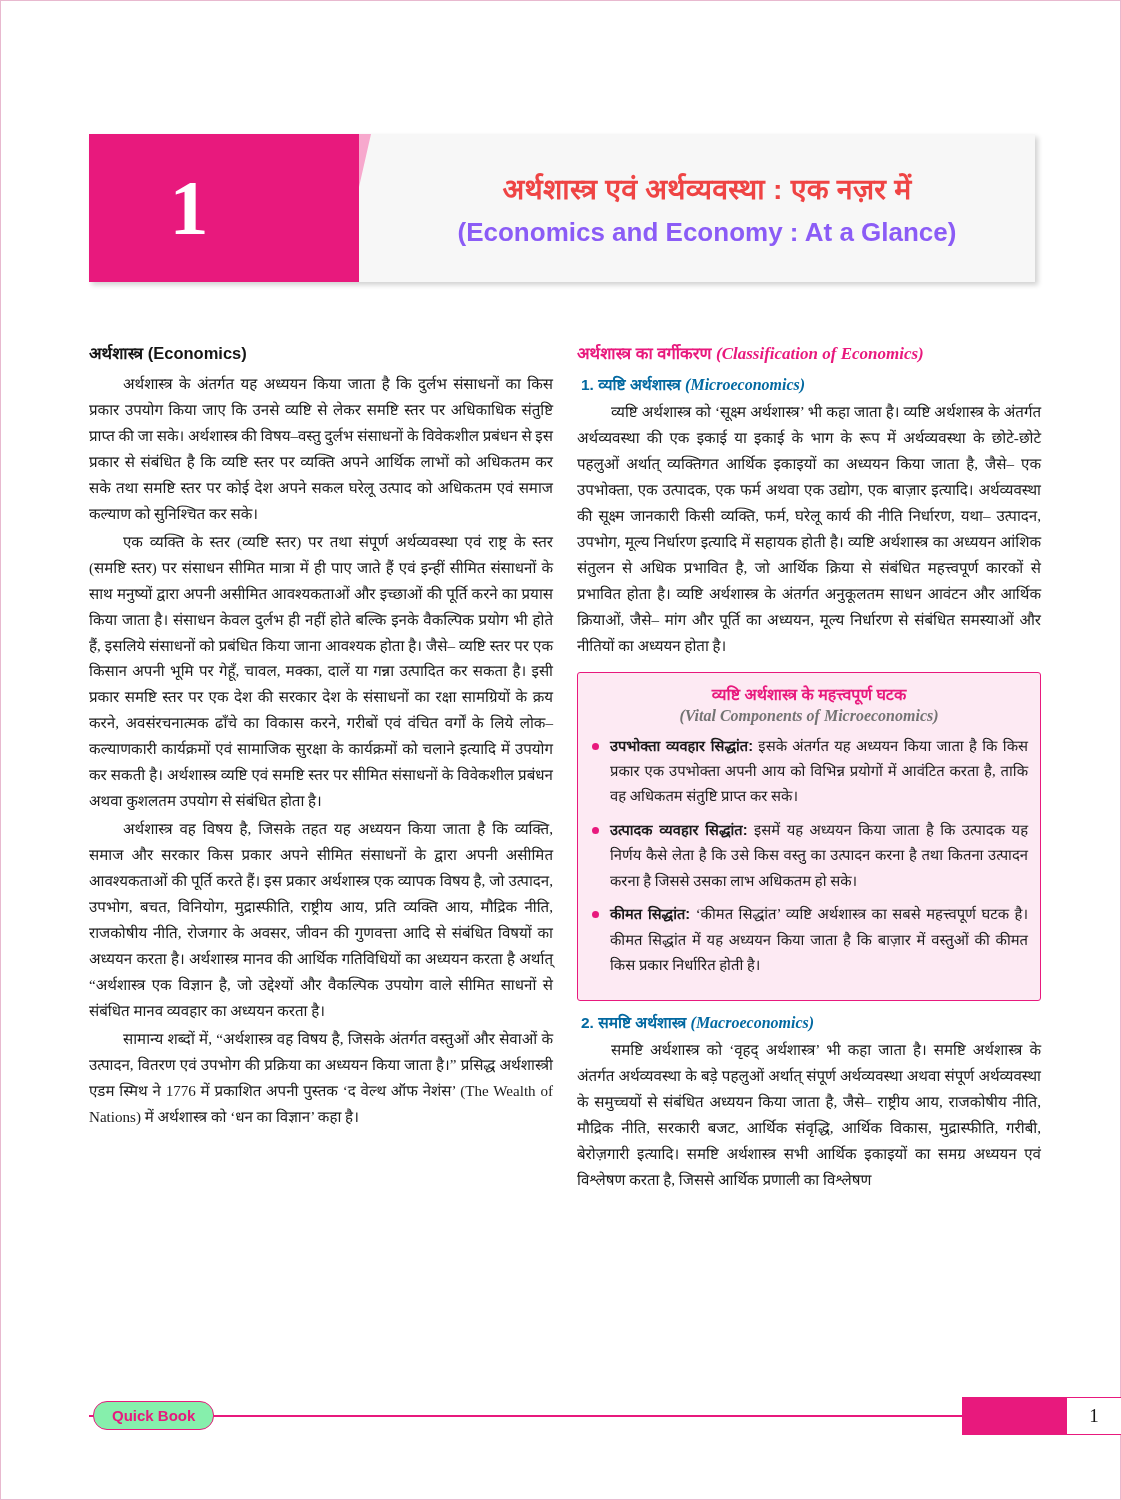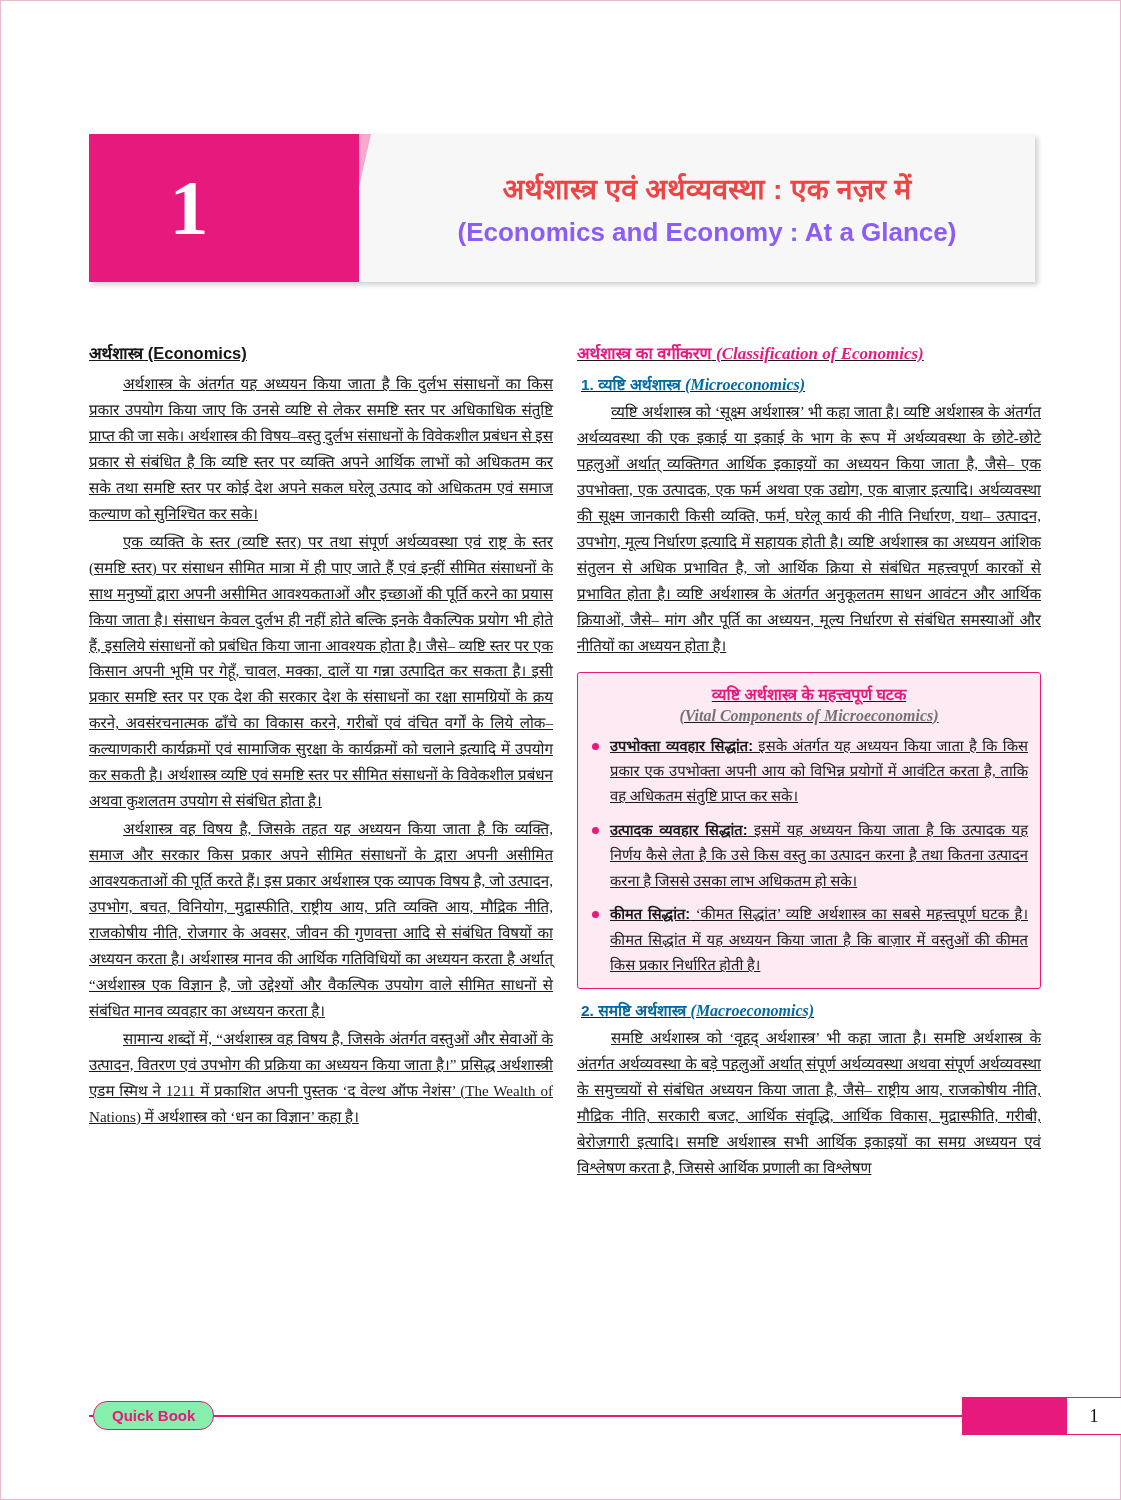--- a/index.html
+++ b/index.html
@@ -101,21 +101,20 @@
   }
 
   
   .content {
     position: absolute;
     left: 88px;
     top: 340px;
     width: 952px;
     display: flex;
     gap: 0;
-    text-decoration: underline;
   }
   .col {
     width: 464px;
   }
   .col-left { margin-right: 24px; }
 
   h2.section-head {
     margin: 0 0 8px 0;
     font-size: 16.5px;
     font-family: "Liberation Sans", sans-serif;
@@ -190,21 +189,21 @@
   }
   ul.vital-list li {
     position: relative;
     padding-left: 20px;
     margin-bottom: 8px;
     font-size: 14.8px;
     line-height: 1.72;
     text-align: justify;
     font-family: "Liberation Serif", serif;
   }
-  ul.vital-list li:last-child { margin-bottom: 0; }
+  ul.vital-list li:last-child { margin-bottom: 12px; }
   ul.vital-list li::before {
     content: "";
     position: absolute;
     left: 2px;
     top: 9px;
     width: 7px;
     height: 7px;
     border-radius: 50%;
     background: #e8197d;
   }
@@ -285,21 +284,21 @@
     </div>
   </div>
 
   <div class="content">
 
     <div class="col col-left">
       <h2 class="section-head">अर्थशास्त्र (Economics)</h2>
       <p class="para">अर्थशास्त्र के अंतर्गत यह अध्ययन किया जाता है कि दुर्लभ संसाधनों का किस प्रकार उपयोग किया जाए कि उनसे व्यष्टि से लेकर समष्टि स्तर पर अधिकाधिक संतुष्टि प्राप्त की जा सके। अर्थशास्त्र की विषय–वस्तु दुर्लभ संसाधनों के विवेकशील प्रबंधन से इस प्रकार से संबंधित है कि व्यष्टि स्तर पर व्यक्ति अपने आर्थिक लाभों को अधिकतम कर सके तथा समष्टि स्तर पर कोई देश अपने सकल घरेलू उत्पाद को अधिकतम एवं समाज कल्याण को सुनिश्चित कर सके।</p>
       <p class="para">एक व्यक्ति के स्तर (व्यष्टि स्तर) पर तथा संपूर्ण अर्थव्यवस्था एवं राष्ट्र के स्तर (समष्टि स्तर) पर संसाधन सीमित मात्रा में ही पाए जाते हैं एवं इन्हीं सीमित संसाधनों के साथ मनुष्यों द्वारा अपनी असीमित आवश्यकताओं और इच्छाओं की पूर्ति करने का प्रयास किया जाता है। संसाधन केवल दुर्लभ ही नहीं होते बल्कि इनके वैकल्पिक प्रयोग भी होते हैं, इसलिये संसाधनों को प्रबंधित किया जाना आवश्यक होता है। जैसे– व्यष्टि स्तर पर एक किसान अपनी भूमि पर गेहूँ, चावल, मक्का, दालें या गन्ना उत्पादित कर सकता है। इसी प्रकार समष्टि स्तर पर एक देश की सरकार देश के संसाधनों का रक्षा सामग्रियों के क्रय करने, अवसंरचनात्मक ढाँचे का विकास करने, गरीबों एवं वंचित वर्गों के लिये लोक–कल्याणकारी कार्यक्रमों एवं सामाजिक सुरक्षा के कार्यक्रमों को चलाने इत्यादि में उपयोग कर सकती है। अर्थशास्त्र व्यष्टि एवं समष्टि स्तर पर सीमित संसाधनों के विवेकशील प्रबंधन अथवा कुशलतम उपयोग से संबंधित होता है।</p>
       <p class="para">अर्थशास्त्र वह विषय है, जिसके तहत यह अध्ययन किया जाता है कि व्यक्ति, समाज और सरकार किस प्रकार अपने सीमित संसाधनों के द्वारा अपनी असीमित आवश्यकताओं की पूर्ति करते हैं। इस प्रकार अर्थशास्त्र एक व्यापक विषय है, जो उत्पादन, उपभोग, बचत, विनियोग, मुद्रास्फीति, राष्ट्रीय आय, प्रति व्यक्ति आय, मौद्रिक नीति, राजकोषीय नीति, रोजगार के अवसर, जीवन की गुणवत्ता आदि से संबंधित विषयों का अध्ययन करता है। अर्थशास्त्र मानव की आर्थिक गतिविधियों का अध्ययन करता है अर्थात् “अर्थशास्त्र एक विज्ञान है, जो उद्देश्यों और वैकल्पिक उपयोग वाले सीमित साधनों से संबंधित मानव व्यवहार का अध्ययन करता है।</p>
-      <p class="para">सामान्य शब्दों में, “अर्थशास्त्र वह विषय है, जिसके अंतर्गत वस्तुओं और सेवाओं के उत्पादन, वितरण एवं उपभोग की प्रक्रिया का अध्ययन किया जाता है।” प्रसिद्ध अर्थशास्त्री एडम स्मिथ ने 1211 में प्रकाशित अपनी पुस्तक ‘द वेल्थ ऑफ नेशंस’ (The Wealth of Nations) में अर्थशास्त्र को ‘धन का विज्ञान’ कहा है।</p>
+      <p class="para">सामान्य शब्दों में, “अर्थशास्त्र वह विषय है, जिसके अंतर्गत वस्तुओं और सेवाओं के उत्पादन, वितरण एवं उपभोग की प्रक्रिया का अध्ययन किया जाता है।” प्रसिद्ध अर्थशास्त्री एडम स्मिथ ने 1776 में प्रकाशित अपनी पुस्तक ‘द वेल्थ ऑफ नेशंस’ (The Wealth of Nations) में अर्थशास्त्र को ‘धन का विज्ञान’ कहा है।</p>
     </div>
 
     <div class="col col-right">
       <h2 class="section-head-pink">
         <span>अर्थशास्त्र का वर्गीकरण</span>
         <span class="en">(Classification of Economics)</span>
       </h2>
 
       <h3 class="sub-head">
         <span>1. व्यष्टि अर्थशास्त्र</span>

